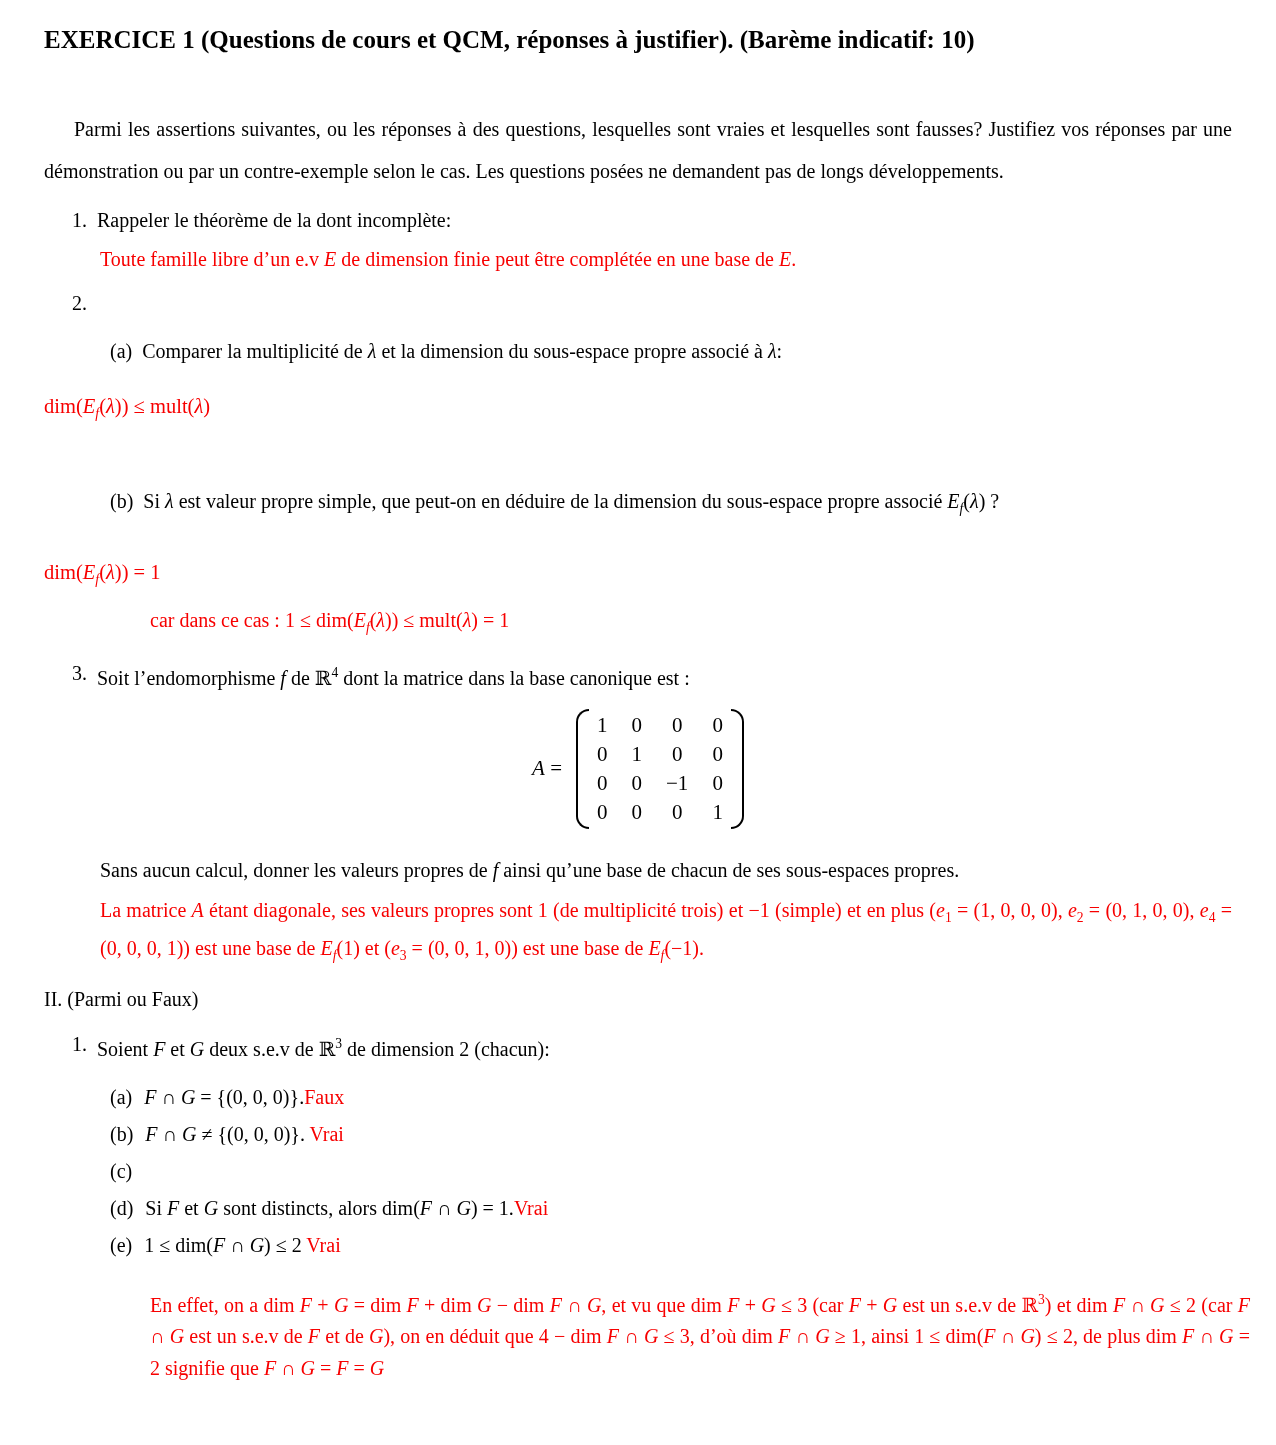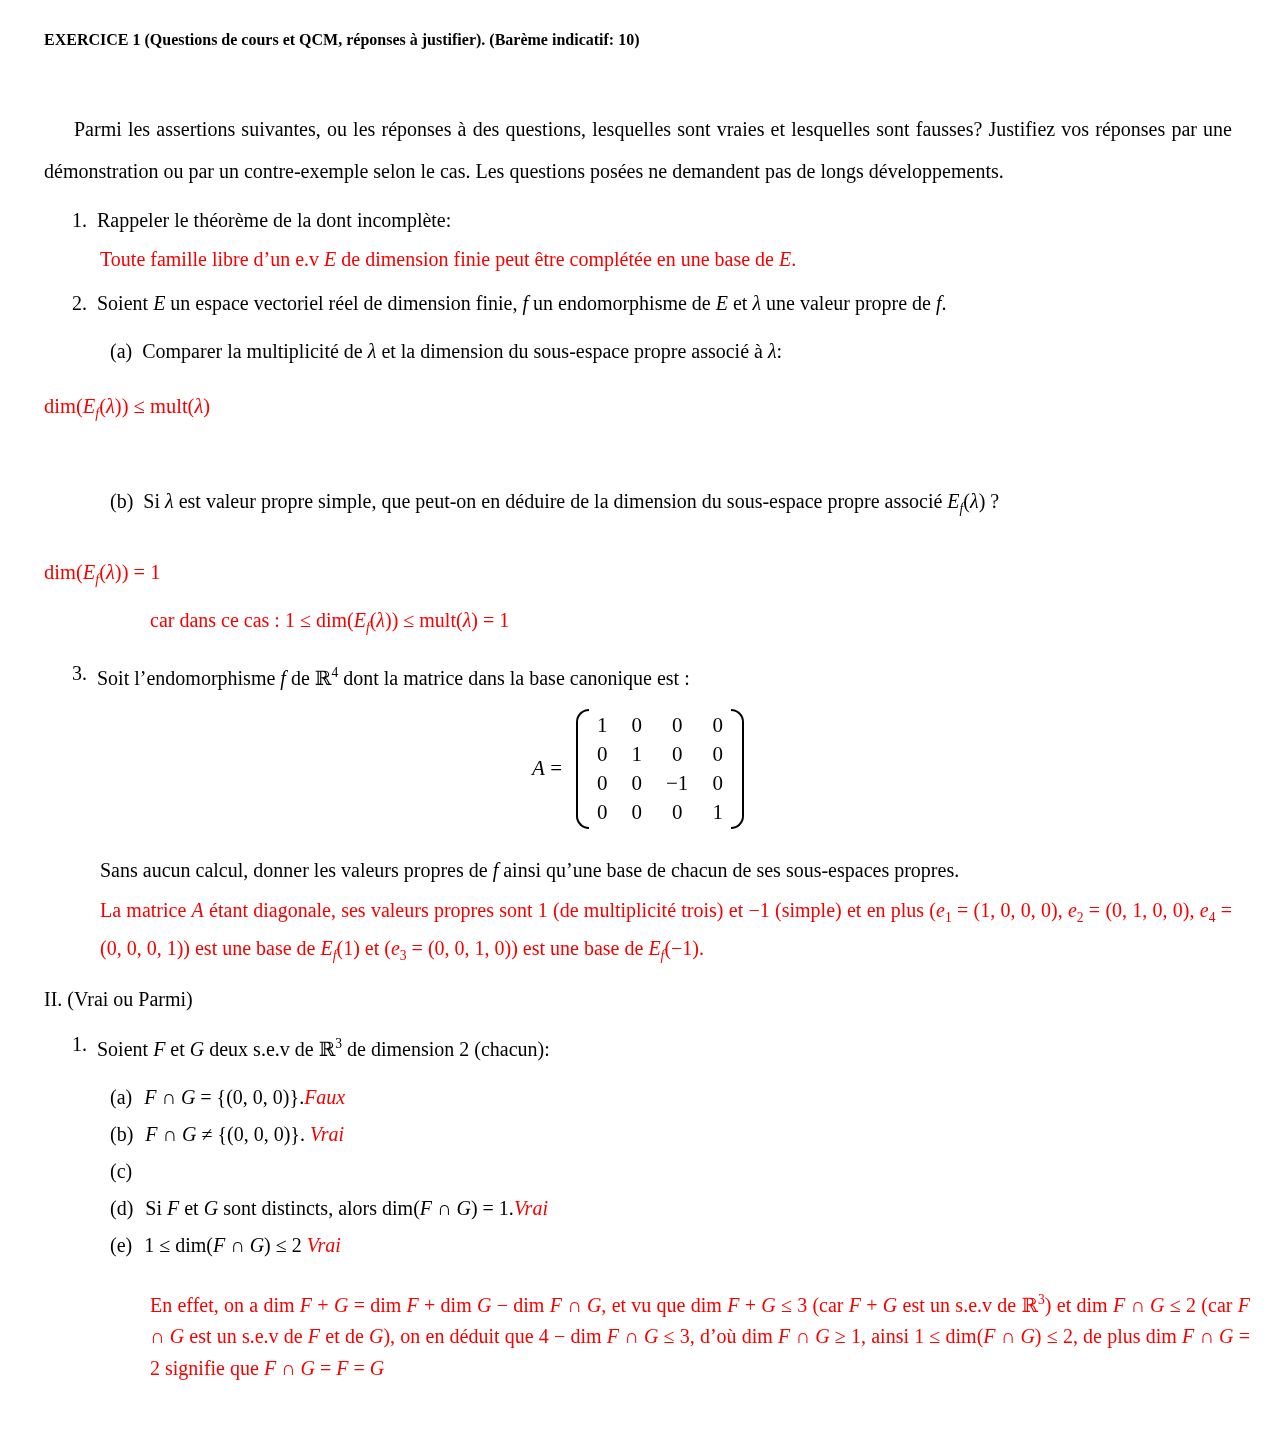--- a/index.html
+++ b/index.html
@@ -8,21 +8,21 @@
     font-family:"Liberation Serif","DejaVu Serif",serif;
     font-size:20px;color:#000;
     -webkit-font-smoothing:antialiased;
   }
   .page{padding:26px 44px 0 44px;box-sizing:border-box;}
 
   i{font-style:italic;}
   sup{font-size:0.68em;}
   sub{font-size:0.68em;}
 
-  .title{font-size:16px;line-height:28px;margin:0;}
+  .title{font-size:25px;line-height:28px;margin:0;}
   .title .t-bold{font-weight:bold;}
 
   .intro{
     margin:54px 0 0 0;
     text-indent:30px;
     text-align:justify;
     line-height:42px;
   }
 
   .sec-head{line-height:28px;}
@@ -66,21 +66,21 @@
   .followup{margin:26px 0 0 56px;line-height:30px;}
   .ans-q3{
     margin:10px 0 0 56px;color:var(--red);
     text-align:justify;line-height:31px;
   }
 
   .ii-q1-row{margin-top:16px;}
   .vf-list{margin-top:18px;}
   .vf-row{display:flex;line-height:30px;margin:7px 0 0 66px;}
   .vf-row .lbl{flex:0 0 auto;padding-right:12px;}
-  .verdict{color:var(--red);font-style:italic;}
+  .verdict{color:var(--red);}
 
   .justification{
     margin:24px -18px 0 106px;
     color:var(--red);
     text-align:justify;line-height:32px;
   }
 </style>
 </head>
 <body>
 
@@ -92,21 +92,20 @@
 
 
   <div class="item item-l1 q1-row">
     <span class="num">1.</span>
     <div class="body">Rappeler le théorème de la dont incomplète:</div>
   </div>
   <div class="ans-q1">Toute famille libre d’un e.v <i>E</i> de dimension finie peut être complétée en une base de <i>E</i>.</div>
 
   <div class="item item-l1 q2-row">
     <span class="num">2.</span>
-    <div class="body">Soient <i>E</i> un espace vectoriel réel de dimension finie, <i>f</i> un endomorphisme de <i>E</i> et <i>λ</i> une valeur propre de <i>f</i>.</div>
   </div>
 
   <div class="item item-l2 q2a-row">
     <span class="num">(a)</span>
     <div class="body">Comparer la multiplicité de <i>λ</i> et la dimension du sous-espace propre associé à <i>λ</i>:</div>
   </div>
   <div class="display display-a">dim(<i>E<sub>f</sub></i>(<i>λ</i>)) ≤ mult(<i>λ</i>)</div>
 
   <div class="item item-l2 q2b-row">
     <span class="num">(b)</span>
@@ -141,21 +140,21 @@
       <span class="mcell">0</span>
       <span class="mcell">1</span>
     </span>
     <span class="paren paren-right"></span>
   </div>
 
   <div class="followup">Sans aucun calcul, donner les valeurs propres de <i>f</i> ainsi qu’une base de chacun de ses sous-espaces propres.</div>
 
   <div class="ans-q3">La matrice <i>A</i> étant diagonale, ses valeurs propres sont 1 (de multiplicité trois) et −1 (simple) et en plus (<i>e</i><sub>1</sub> = (1, 0, 0, 0), <i>e</i><sub>2</sub> = (0, 1, 0, 0), <i>e</i><sub>4</sub> = (0, 0, 0, 1)) est une base de <i>E<sub>f</sub></i>(1) et (<i>e</i><sub>3</sub> = (0, 0, 1, 0)) est une base de <i>E<sub>f</sub></i>(−1).</div>
 
-  <div class="sec-head sec-ii-head"><span>II.</span> <span>(Vrai ou Parmi)</span></div>
+  <div class="sec-head sec-ii-head"><span>II.</span> <span>(Parmi ou Faux)</span></div>
 
   <div class="item item-l1 ii-q1-row">
     <span class="num">1.</span>
     <div class="body">Soient <i>F</i> et <i>G</i> deux s.e.v de ℝ<sup>3</sup> de dimension 2 (chacun):</div>
   </div>
 
   <div class="vf-list">
     <div class="vf-row">
       <span class="lbl">(a)</span>
       <div class="body"><span><i>F</i> ∩ <i>G</i> = {(0, 0, 0)}.</span><span class="verdict">Faux</span></div>

